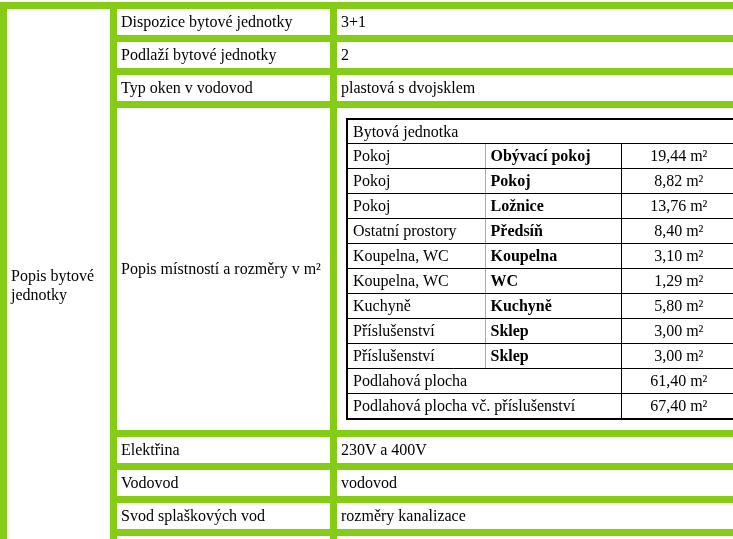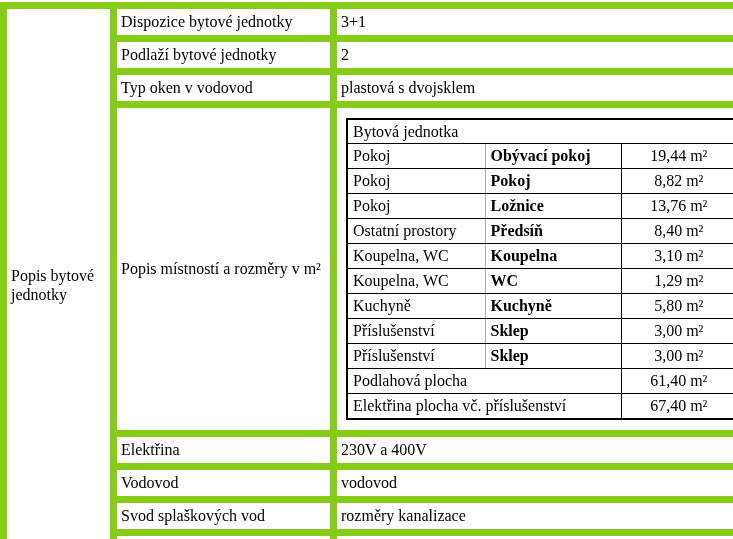--- a/index.html
+++ b/index.html
@@ -139,21 +139,21 @@
               <tr>
                 <td class="cat">Příslušenství</td>
                 <td class="room">Sklep</td>
                 <td class="area">3,00 m²</td>
               </tr>
               <tr>
                 <td colspan="2">Podlahová plocha</td>
                 <td class="area">61,40 m²</td>
               </tr>
               <tr>
-                <td colspan="2">Elektřina plocha vč. příslušenství</td>
+                <td colspan="2">Podlahová plocha vč. příslušenství</td>
                 <td class="area">67,40 m²</td>
               </tr>
             </tbody>
           </table>
         </td>
       </tr>
       <tr class="r-s">
         <td class="lbl">Elektřina</td>
         <td class="val">230V a 400V</td>
       </tr>

